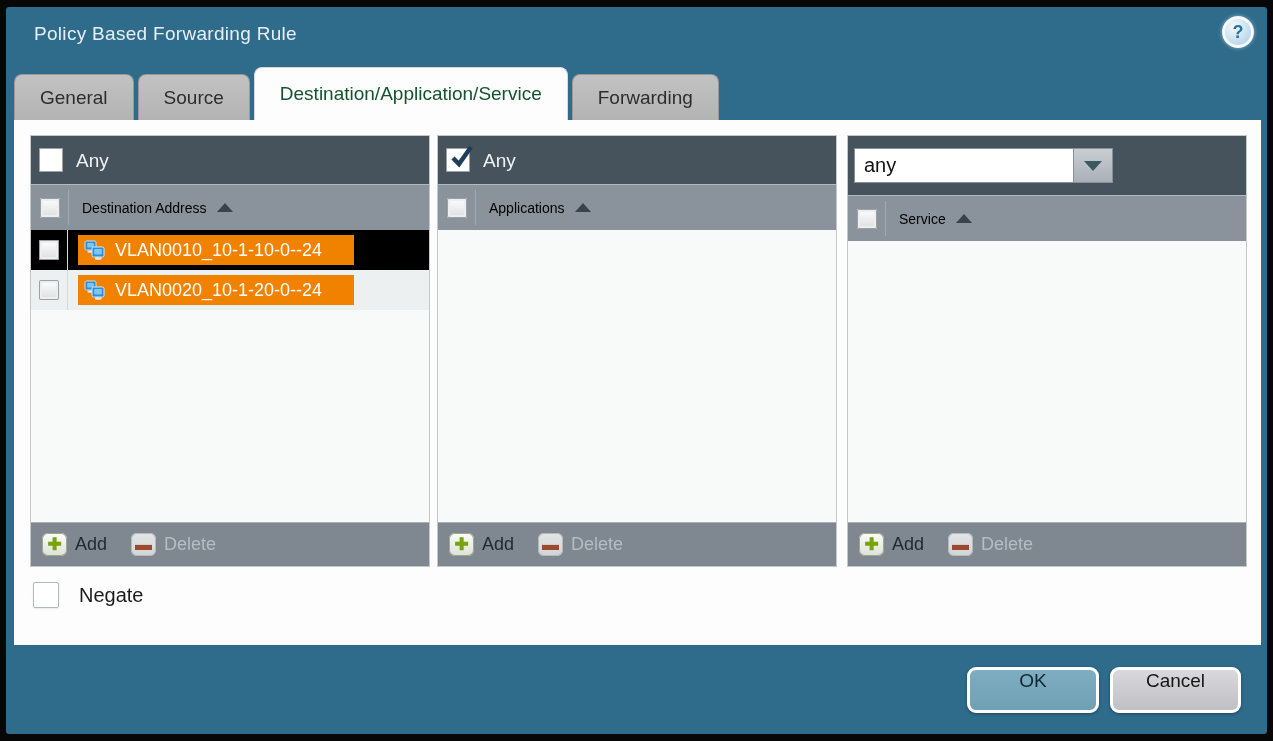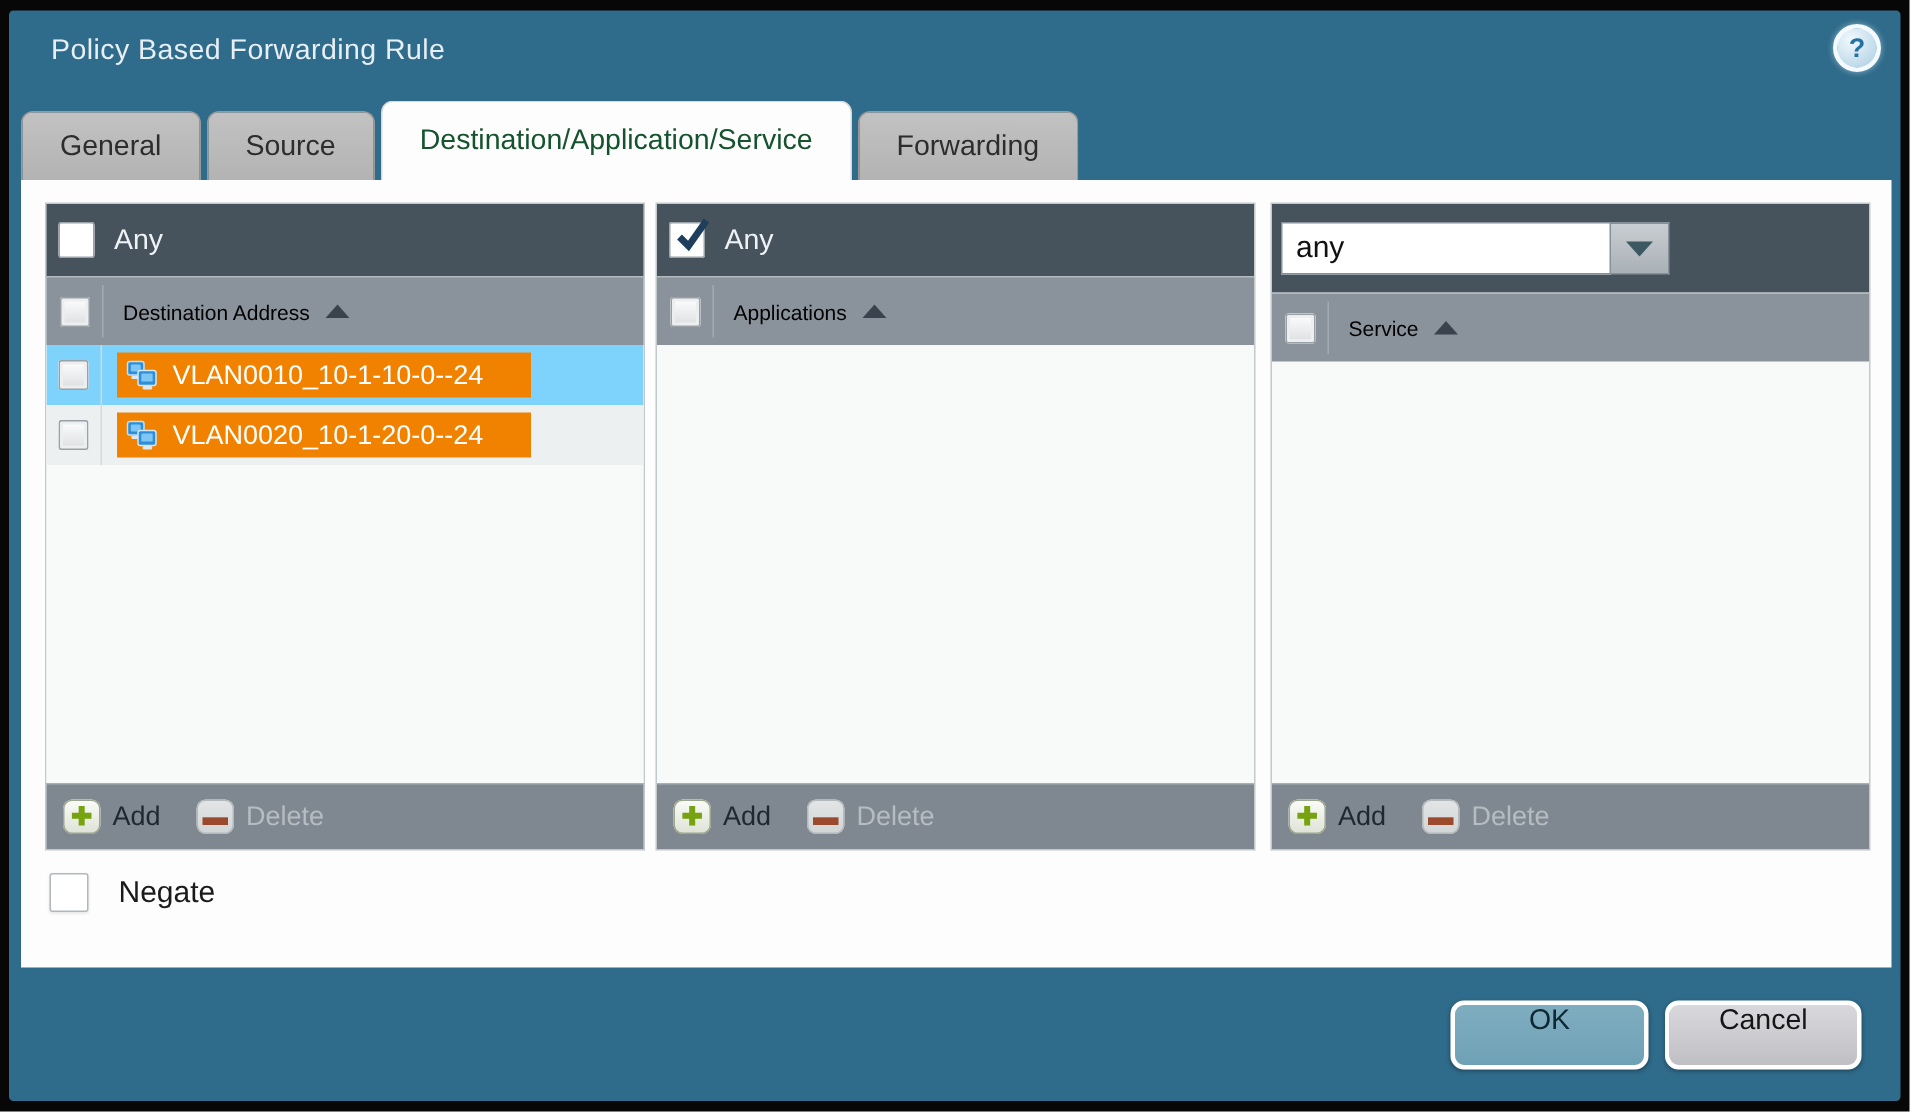--- a/index.html
+++ b/index.html
@@ -95,21 +95,21 @@
     position:absolute; left:19px; top:462px;
     display:flex; align-items:center; gap:20px;
   }
   .negate-box {
     width:26px; height:26px; background:#fff;
     border:1px solid #b2b7bb; border-radius:2px;
     box-shadow:0 1px 2px rgba(0,0,0,.08);
   }
   .negate-label { font-size:20px; color:#1b1b1b; }
   
-  .list-row { height:40px; display:flex; align-items:center; position:relative; background:#7dd3fc; }
+  .list-row { height:40px; display:flex; align-items:center; position:relative; background:#000000; }
   .list-row.alt { background:#edf0f0; }
   .row-cbcell { width:37px; display:flex; justify-content:center; align-self:stretch; align-items:center; border-right:1px solid #d4d8da; }
   .tag {
     margin-left:10px; height:30px; width:276px;
     background:var(--orange,#f08200);
     display:flex; align-items:center; padding:0 10px 0 5px;
     color:#fff; font-size:18px; white-space:nowrap; overflow:hidden;
   }
   .tag .net-icon { margin-right:9px; flex:0 0 auto; }
   

